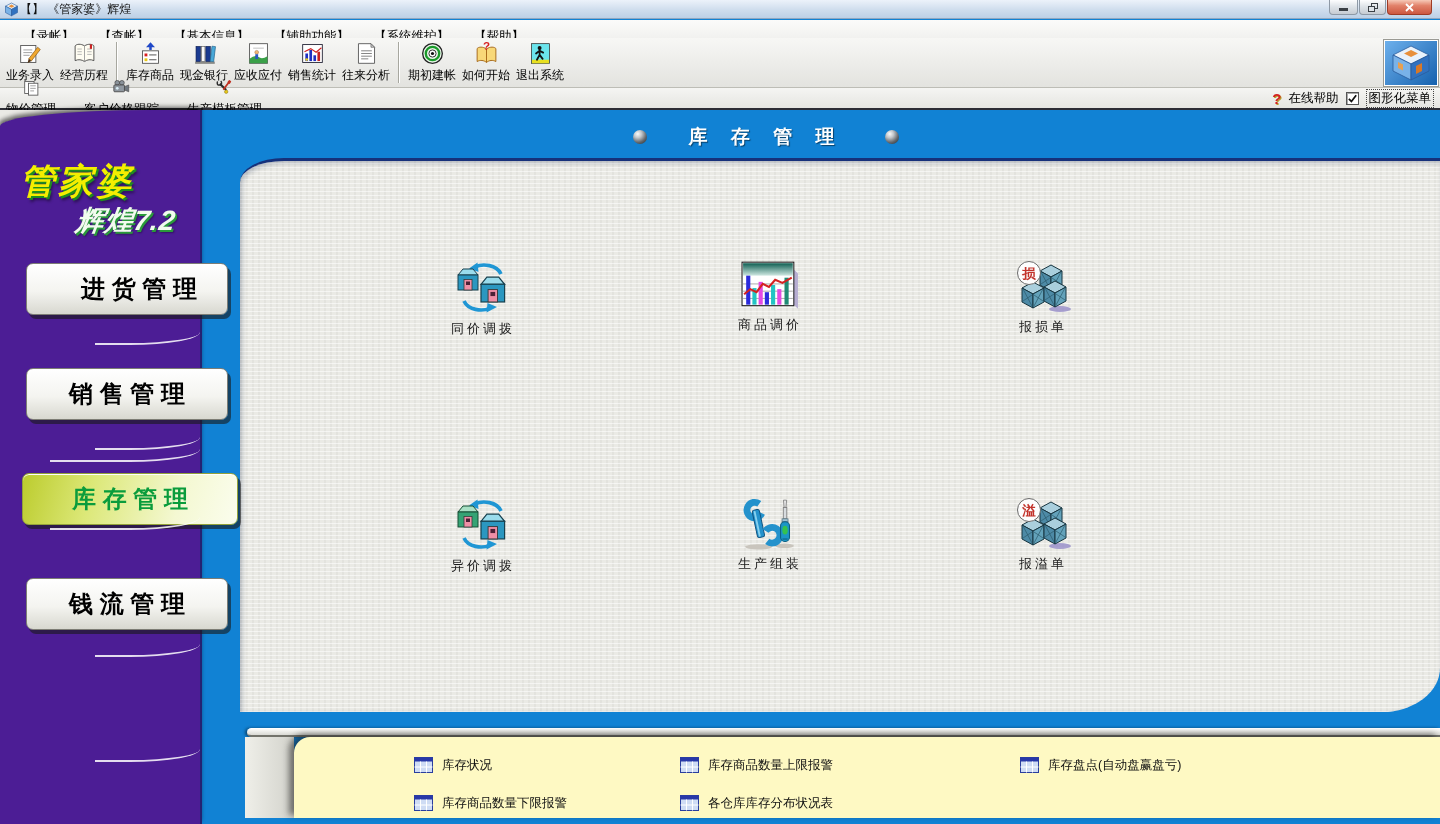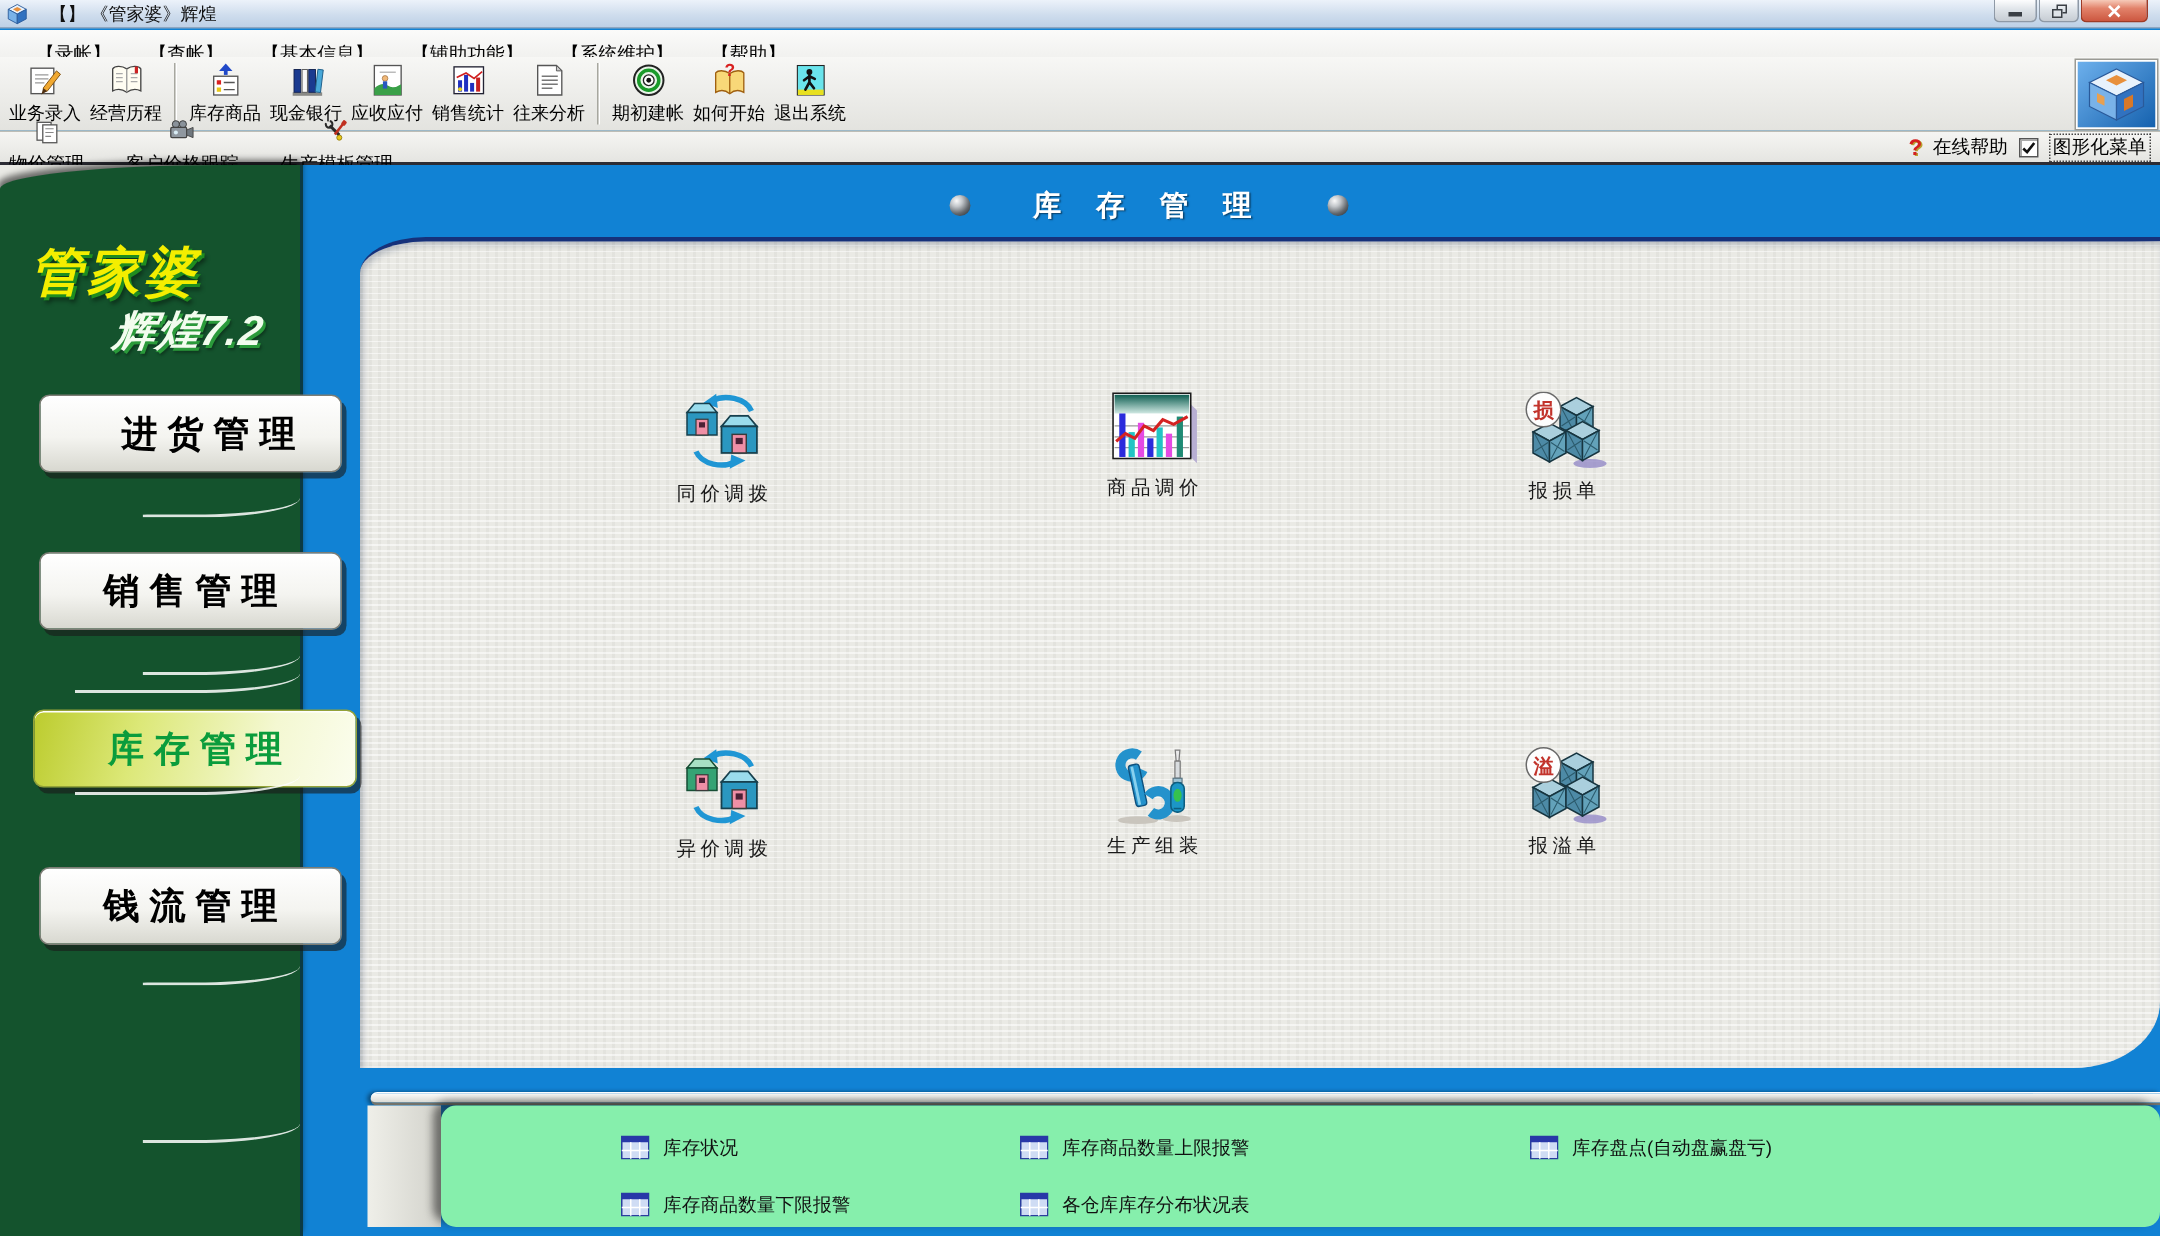--- a/index.html
+++ b/index.html
@@ -3,21 +3,21 @@
 <meta charset="utf-8">
 <style>
   * { margin:0; padding:0; box-sizing:border-box; }
   html,body { width:1440px; height:824px; overflow:hidden; font-family:"Liberation Sans",sans-serif; }
   .window { position:relative; width:1440px; height:824px; background:#1182d4; }
 
   
   .titlebar { position:absolute; top:0; left:0; right:0; height:19px;
     background:linear-gradient(#ecf2fa,#cfdded 55%,#bdd0e6);
     border-bottom:1px solid #8fa6c0; display:flex; align-items:center; padding-left:4px; }
-  .title-text { font-size:12px; color:#111; margin-left:14px; }
+  .title-text { font-size:12px; color:#111; margin-left:1px; }
   .win-controls { position:absolute; right:8px; top:0; display:flex; gap:1px; }
   .win-btn { height:15px; border:1px solid #8e99a6; border-top:none; border-radius:0 0 4px 4px;
     background:linear-gradient(#fdfdfe,#dfe4e9 45%,#c6ccd3); display:flex; align-items:center; justify-content:center; cursor:pointer; }
   .win-btn.min { width:29px; } .win-btn.restore { width:27px; }
   .win-btn.close { width:45px; background:linear-gradient(#f6cab8,#e2826a 40%,#cc5740); border-color:#9e3b26; }
   .glyph-min { width:9px; height:3px; background:#3a3f45; margin-top:5px; }
   .glyph-restore { position:relative; width:10px; height:9px; }
   .glyph-restore .r1 { position:absolute; right:0; top:0; width:7px; height:6px; border:1px solid #3a3f45; }
   .glyph-restore .r2 { position:absolute; left:0; bottom:0; width:7px; height:6px; border:1px solid #3a3f45; background:#dfe4e9; }
 
@@ -48,21 +48,21 @@
   .q-glyph { color:#d42020; font-weight:bold; font-size:15px; text-shadow:1px 1px 0 #b8a030; }
   .help-label { cursor:pointer; }
   .checkbox { width:13px; height:13px; background:#fff; border:1px solid #555; box-shadow:inset 1px 1px 0 #aaa;
     display:flex; align-items:center; justify-content:center; cursor:pointer; }
   .gm-label { border:1px dotted #444; padding:0 2px; cursor:pointer; }
 
   
   .workspace { position:absolute; top:110px; left:0; width:1440px; height:714px; background:#1182d4; }
   .ws-corner-bg { position:absolute; top:0; left:0; width:165px; height:16px; background:#eaeae5; }
 
-  .side-nav { position:absolute; top:0; left:0; bottom:0; width:202px; background:#14532d;
+  .side-nav { position:absolute; top:0; left:0; bottom:0; width:202px; background:#4c1d95;
     border-right:2px solid rgba(6,40,86,0.55); border-top-left-radius:150px 16px;
     box-shadow:-1px -3px 4px rgba(0,0,0,0.55); }
 
   .logo1 { position:absolute; left:20px; top:48px; font-size:35px; font-weight:bold; font-style:italic;
     color:#f4ee00; letter-spacing:3px; text-shadow:2px 2px 0 #1f8d1f, 3px 4px 3px rgba(0,0,0,0.45); }
   .logo2 { position:absolute; left:76px; top:92px; font-size:28px; font-weight:bold; font-style:italic;
     color:#f2fcee; transform:skewX(-8deg); letter-spacing:1px;
     text-shadow:2px 2px 0 #2a9a3a, 3px 3px 2px rgba(0,0,0,0.35); }
 
   .nav-btn { position:absolute; left:26px; width:202px; height:52px;
@@ -95,22 +95,22 @@
 
   .cell { position:absolute; width:180px; text-align:center; cursor:pointer; }
   .cell .big-ico { display:block; margin:0 auto; }
   .cell-label { margin-top:5px; font-size:13px; color:#1a1a1a; letter-spacing:3px; white-space:nowrap; }
 
   .bottom-divider { position:absolute; left:247px; right:0; top:618px; height:9px;
     background:linear-gradient(#fcfcfa,#d9d9d3); border-bottom:2px solid #73736b; border-top:1px solid #fff;
     border-top-left-radius:6px; border-bottom-left-radius:6px; box-shadow:-2px 0 3px rgba(0,0,0,0.45); }
   .bottom-gutter { position:absolute; left:245px; width:49px; top:627px; bottom:6px;
     background:linear-gradient(90deg,#efefe9,#d2d2cb); }
-  .bottom-panel { position:absolute; left:294px; right:0; top:627px; bottom:6px; background:#86efac;
-    border-top-left-radius:16px; box-shadow:-5px -3px 6px rgba(25,25,25,0.55);border-radius:10px; }
+  .bottom-panel { position:absolute; left:294px; right:0; top:627px; bottom:6px; background:#fef9c3;
+    border-top-left-radius:16px; box-shadow:-5px -3px 6px rgba(25,25,25,0.55); }
   .links-col { position:absolute; top:13px; }
   .links-col.c1 { left:120px; } .links-col.c2 { left:386px; } .links-col.c3 { left:726px; }
   .link { display:flex; align-items:center; gap:9px; height:30px; margin-bottom:8px;
     font-size:12.5px; color:#111; cursor:pointer; white-space:nowrap; }
 </style>
 </head>
 <body>
 
 <div class="window">
 

